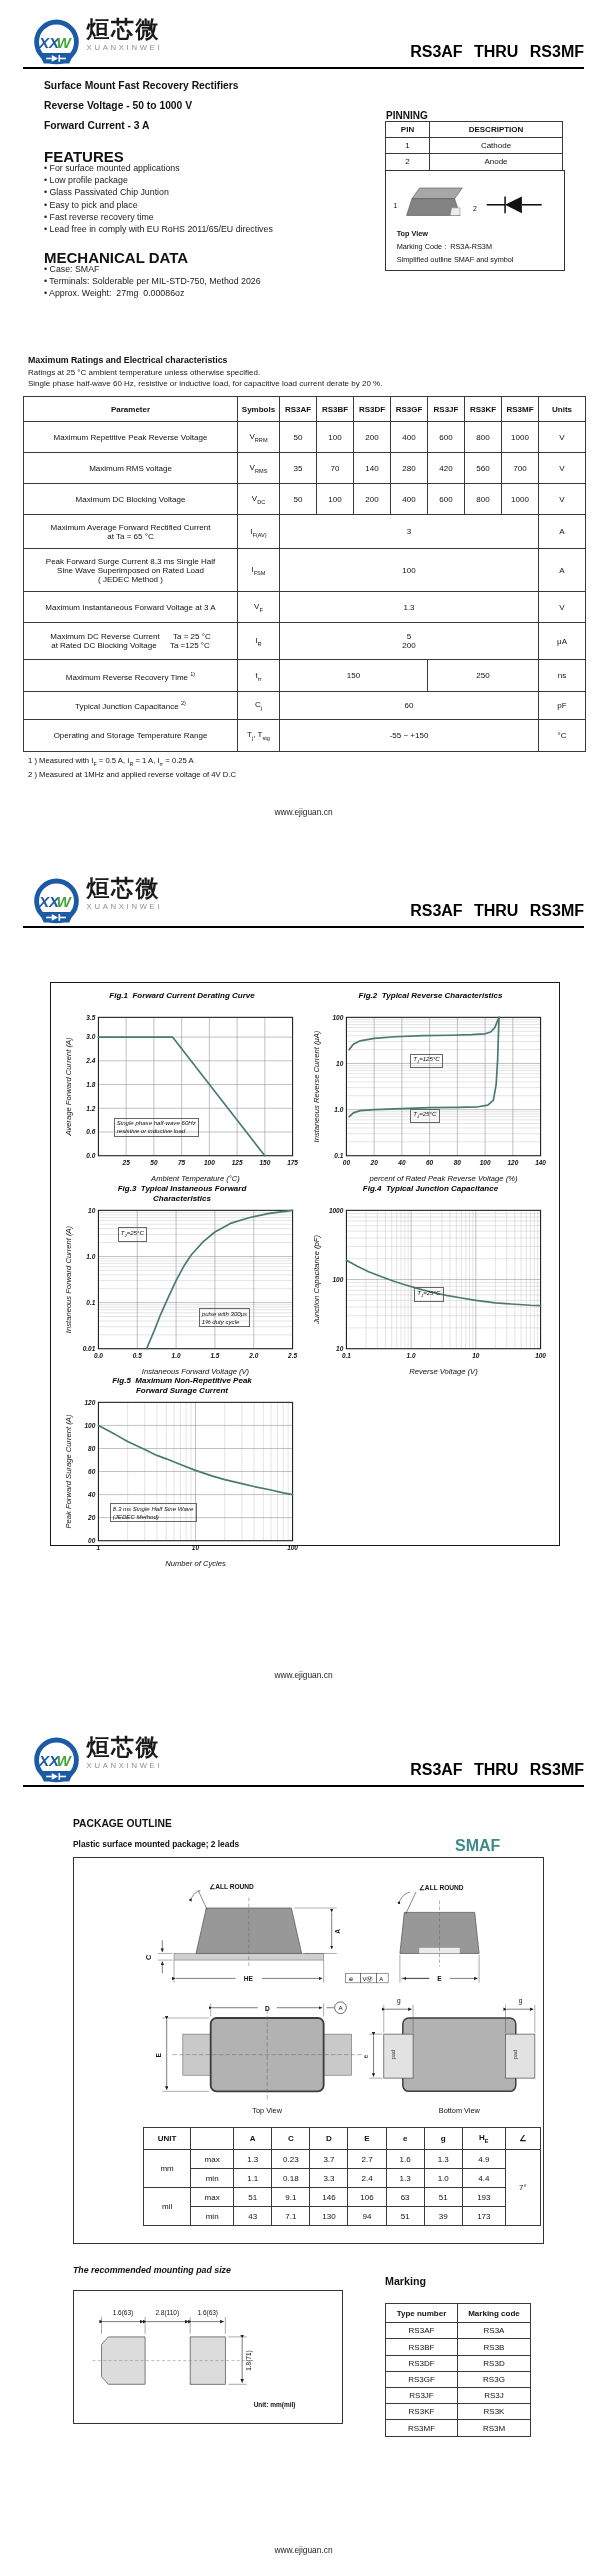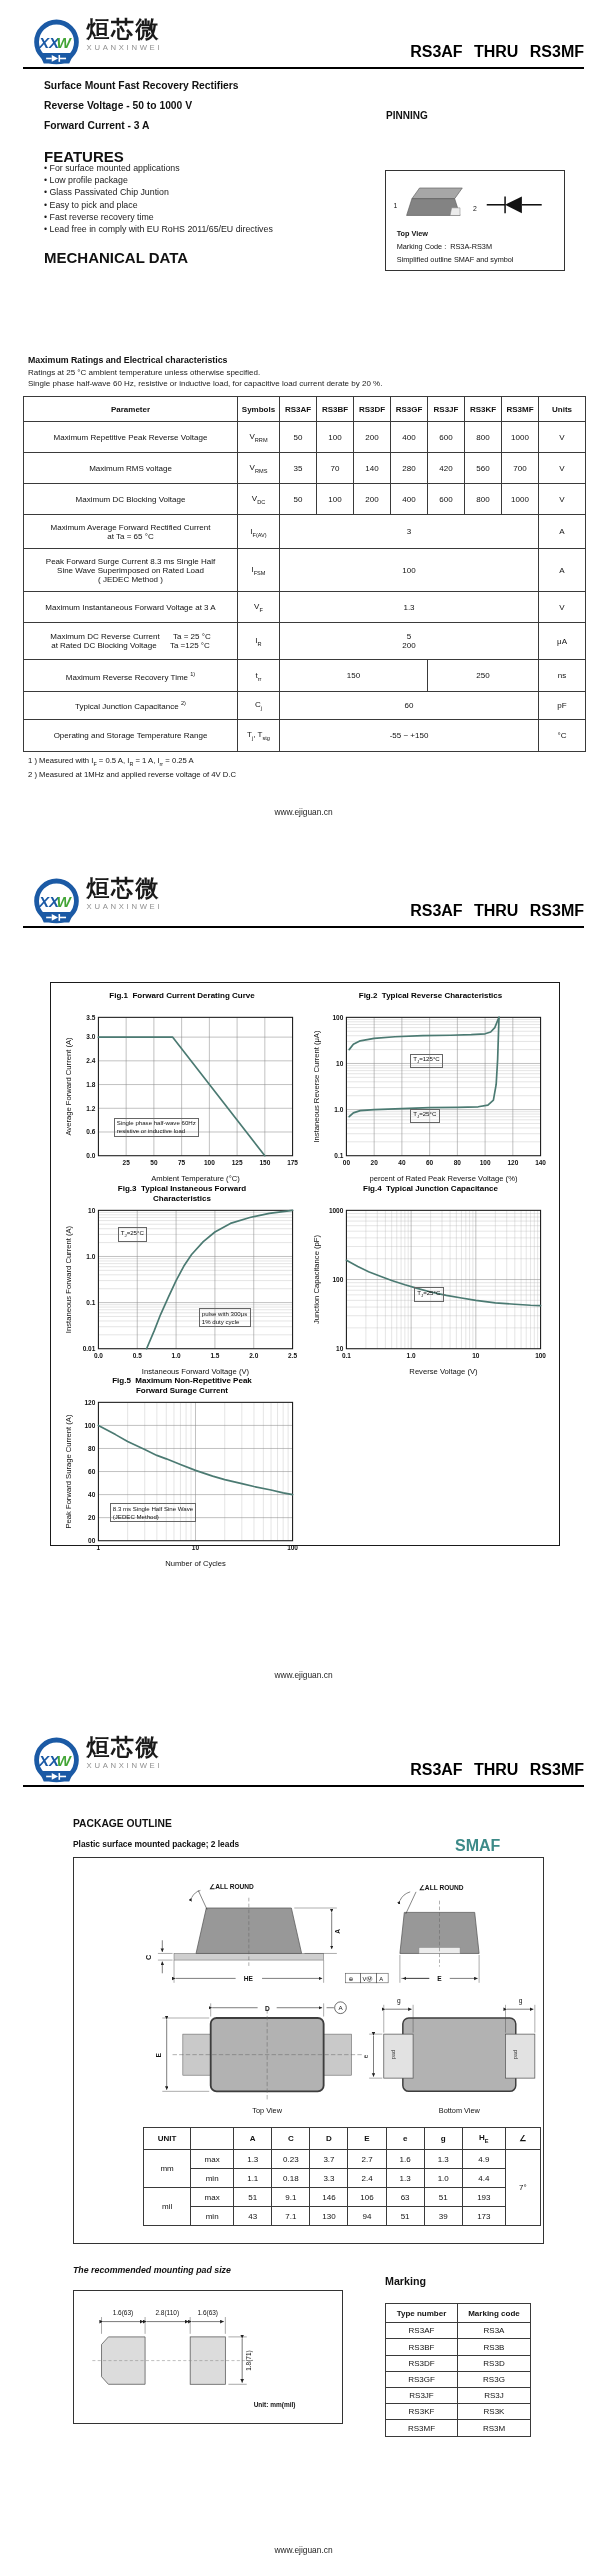--- a/index.html
+++ b/index.html
@@ -19,21 +19,21 @@
   .bullet{font-size:8.8px;line-height:12.2px;color:#1a1a1a;}
   table.dtable{border-collapse:collapse;table-layout:fixed;}
   table.dtable td,table.dtable th{border:0.8px solid #3a3a3a;font-size:8px;text-align:center;vertical-align:middle;padding:1.5px 2.3px;font-weight:normal;}
   table.dtable th{font-weight:bold;}
   td.param{text-align:left;padding-left:6.1px;font-size:7.7px;}
   sub{font-size:70%;} sup{font-size:70%;}
   .smalltext{font-size:8px;color:#1a1a1a;}
   .pinbox{position:absolute;border:1.1px solid #333;}
   
   .figpanel{position:absolute;border:1.5px solid #1a1a1a;background:#fff;}
-  .fig{position:absolute;width:239px;}
+  .fig{position:absolute;width:239px;font-style:italic;}
   .fig-title{height:21.4px;font-size:8px;font-weight:bold;text-align:center;line-height:10px;color:#000;}
   .anno{position:absolute;font-size:6.1px;line-height:7.7px;color:#111;white-space:nowrap;}
   .anno.boxed{border:0.8px solid #666;padding:0.8px 2.3px;background:rgba(255,255,255,.0);}
   
   .teal{color:#3d8a88;}
   .outline-box{position:absolute;border:1.1px solid #333;}
   svg text{font-family:"Liberation Sans",sans-serif;}
 </style>
 </head>
 <body>
@@ -68,22 +68,49 @@
   <div class="abs" style="left:44px;top:162px;">
       <div class="bullet">• For surface mounted applications</div>
       <div class="bullet">• Low profile package</div>
       <div class="bullet">• Glass Passivated Chip Juntion</div>
       <div class="bullet">• Easy to pick and place</div>
       <div class="bullet">• Fast reverse recovery time</div>
       <div class="bullet">• Lead free in comply with EU RoHS 2011/65/EU directives</div>
     </div>
 
   <div class="abs sec-head" style="left:44px;top:249px;">MECHANICAL DATA</div>
+  <div class="abs" style="left:44px;top:263px;">
+      <div class="bullet">• Case: SMAF</div>
+      <div class="bullet">• Terminals: Solderable per MIL-STD-750, Method 2026</div>
+      <div class="bullet">• Approx. Weight:&nbsp;&nbsp;27mg&nbsp;&nbsp;0.00086oz</div>
+    </div>
 
   <div class="abs" style="left:386px;top:110px;font-size:10px;font-weight:bold;">PINNING</div>
+  <table class="dtable abs" style="left:385px;top:121px;width:178px;border:1.1px solid #333;">
+    <colgroup>
+        <col style="width:44px">
+        <col style="width:133px">
+      </colgroup>
+    <thead>
+        <tr>
+          <th style="height: 12.2px;">PIN</th>
+          <th style="height: 12.2px;">DESCRIPTION</th>
+        </tr>
+      </thead>
+    <tbody>
+        <tr>
+          <td style="height: 12.2px;">1</td>
+          <td style="height: 12.2px;">Cathode</td>
+        </tr>
+        <tr>
+          <td style="height: 12.2px;">2</td>
+          <td style="height: 12.2px;">Anode</td>
+        </tr>
+      </tbody>
+  </table>
 
   <div class="pinbox" style="left:385px;top:170px;width:178px;height:99px;">
     <svg width="168" height="51" viewBox="0 0 220 66" style="position:absolute;left:3.1px;top:6.1px;">
       <polygon points="30,28 40,14 96,14 86,28" fill="#a7a7a7" stroke="#555" stroke-width="0.8"></polygon>
       <polygon points="30,28 86,28 93,50 23,50" fill="#838383" stroke="#555" stroke-width="0.8"></polygon>
       <polygon points="82,40 93,40 93,50 80,50" fill="#ececec" stroke="#777" stroke-width="0.6"></polygon>
       <text x="6" y="40" font-size="9" fill="#111">1</text>
       <text x="110" y="44" font-size="9" fill="#111">2</text>
       <g stroke="#111" stroke-width="2">
         <line x1="128" y1="36" x2="152" y2="36"></line>

